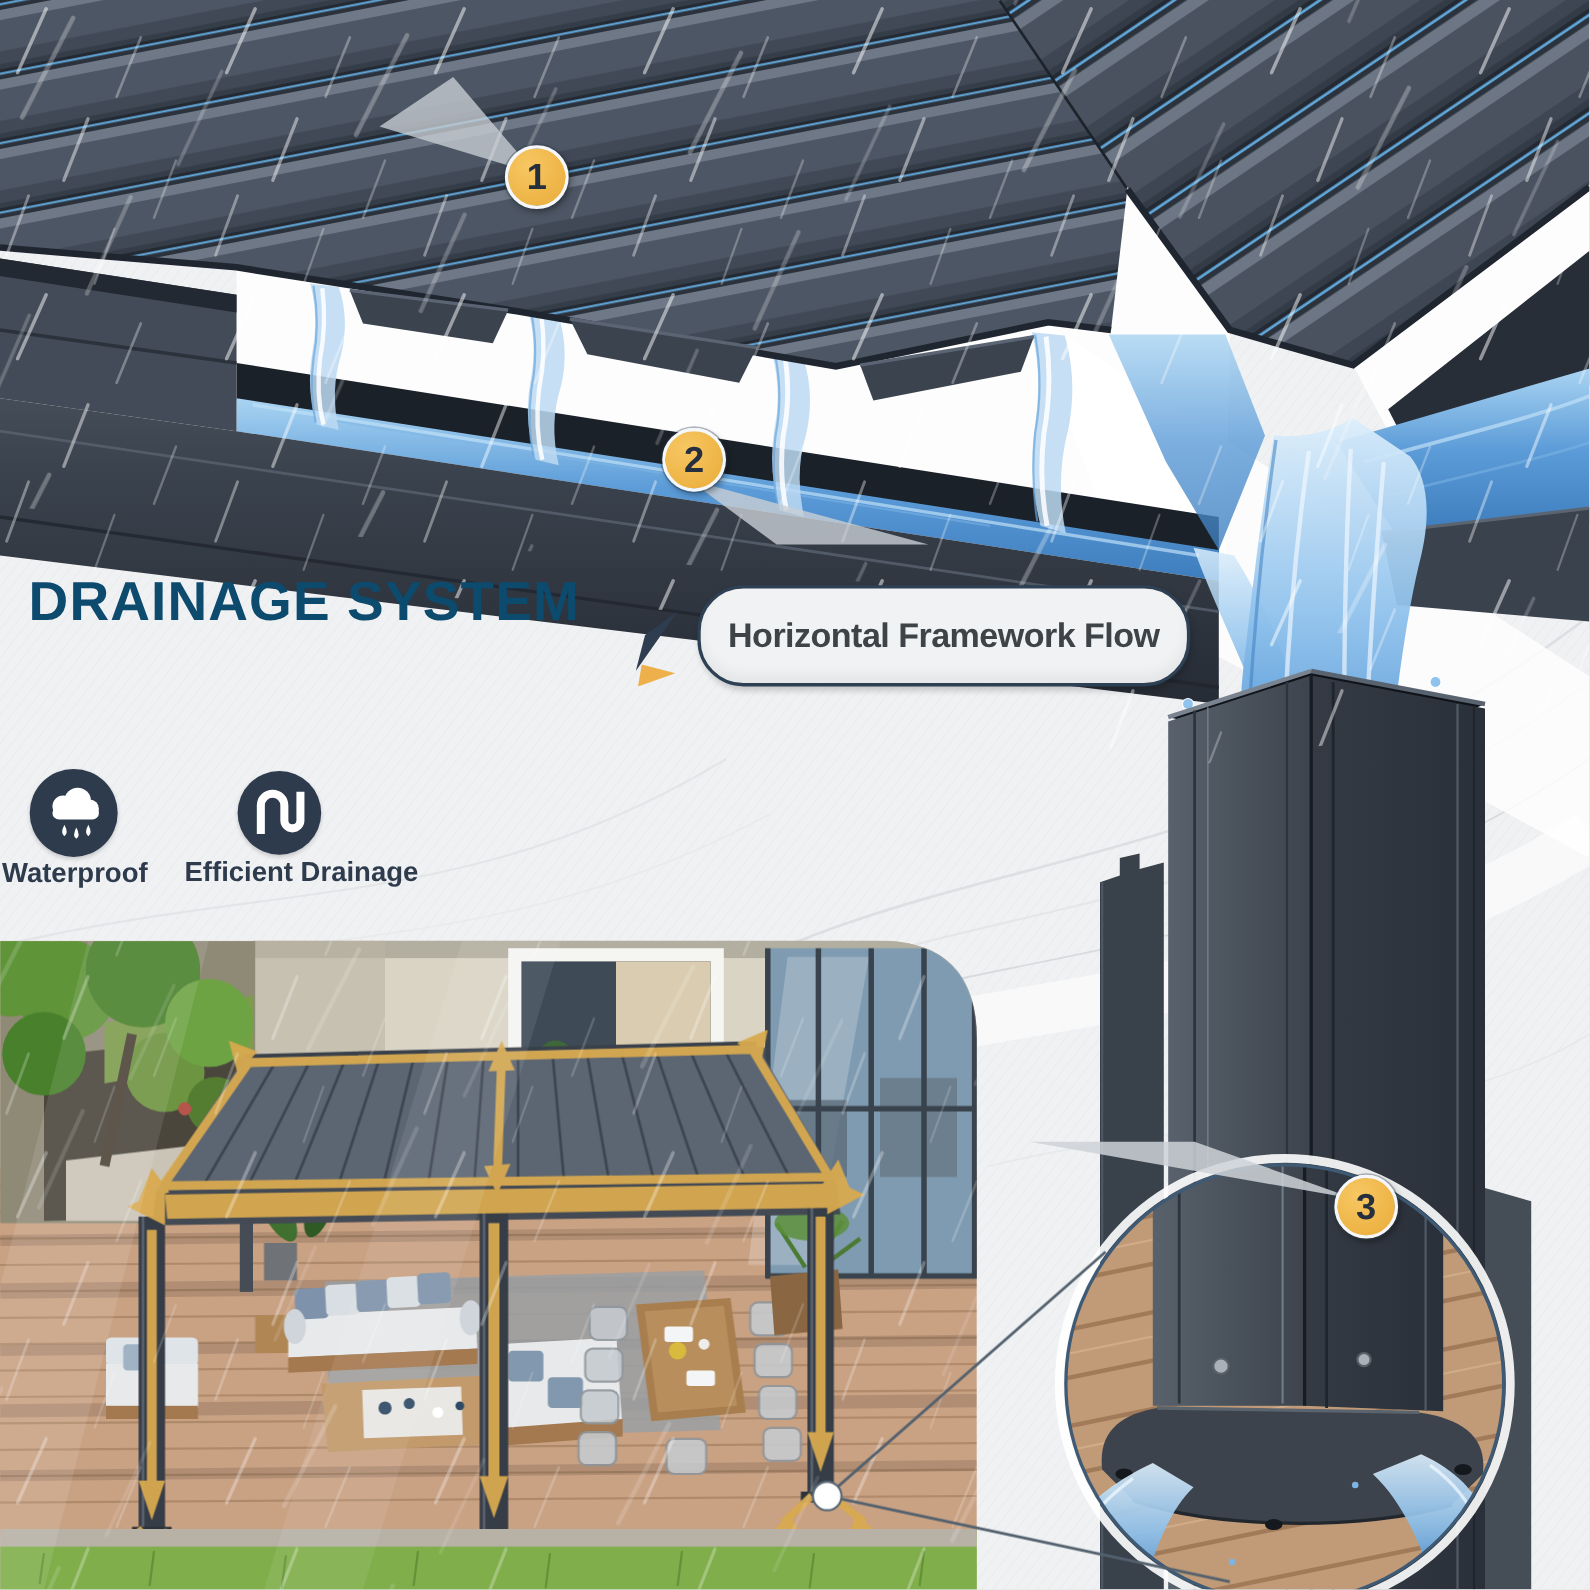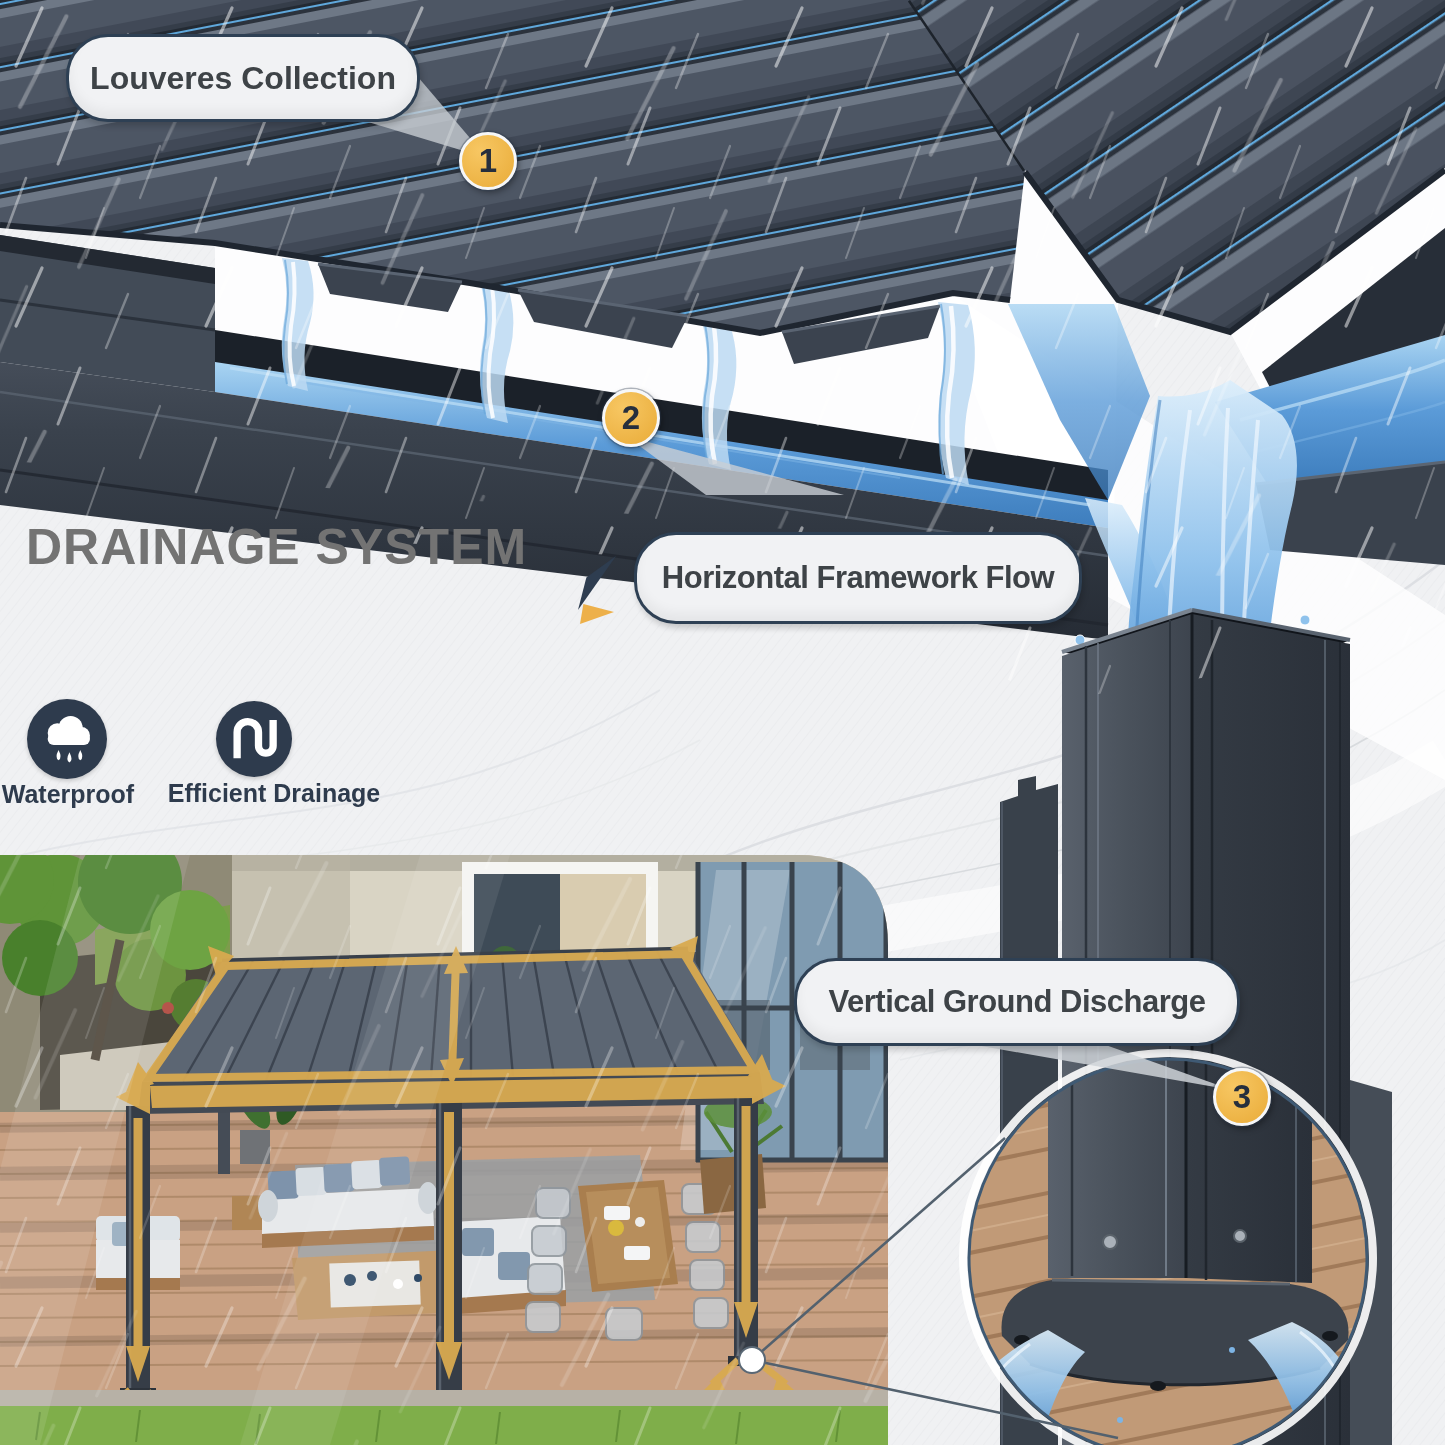--- a/index.html
+++ b/index.html
@@ -4,21 +4,21 @@
 <style>
   html,body{margin:0;padding:0;background:#dfe1e4;}
   .stage{
     position:relative;width:1445px;height:1445px;overflow:hidden;
     background:#f0f1f3;font-family:"Liberation Sans","DejaVu Sans",sans-serif;
   }
   .scene{position:absolute;inset:0;width:1445px;height:1445px;}
   
   .headline{position:absolute;left:26px;top:500px;width:640px;pointer-events:none;}
   .hl1{font-size:50px;font-weight:bold;letter-spacing:3px;color:#F2B64D;line-height:1.0;}
-  .hl2{font-size:50px;font-weight:bold;letter-spacing:1px;color:#737373;line-height:1.0;margin-top:22px;}
+  .hl2{font-size:50px;font-weight:bold;letter-spacing:1px;color:#0c4a6e;line-height:1.0;margin-top:22px;}
   .tri{position:absolute;display:block;}
   .tri-navy{left:552px;top:56px;width:38px;height:54px;background:#2E3D50;
     clip-path:polygon(100% 0%,0% 100%,22% 40%);}
   .tri-gold{left:554px;top:104px;width:34px;height:20px;background:#EDB04A;
     clip-path:polygon(0% 100%,100% 40%,10% 0%);}
   
   .feature-icon{position:absolute;border-radius:50%;background:#2E3B4D;display:flex;
     align-items:center;justify-content:center;box-shadow:0 2px 4px rgba(0,0,0,.18);}
   .fi1{left:27px;top:699px;width:80px;height:80px;}
   .fi2{left:216px;top:701px;width:76px;height:76px;}
@@ -544,21 +544,19 @@
 </div>
 <div class="feature-label fl1">Waterproof</div>
 
 <div class="feature-icon fi2">
   <svg width="54" height="54" viewBox="-24 -24 48 48">
     <path d="M-15,17 L-15,-6 A9.5,9.5 0 0 1 4,-6 L4,6 A6.5,6.5 0 0 0 17,6 L17,-17" stroke="#FFFFFF" stroke-width="6.5" fill="none"></path>
   </svg>
 </div>
 <div class="feature-label fl2">Efficient Drainage</div>
 
-<div class="pill pill1">Louveres Collection</div>
 <div class="pill pill2">Horizontal Framework Flow</div>
-<div class="pill pill3">Vertical Ground Discharge</div>
 
 <div class="badge badge1">1</div>
 <div class="badge badge2">2</div>
 <div class="badge badge3">3</div>
 
 </div>
 
 </body></html>

